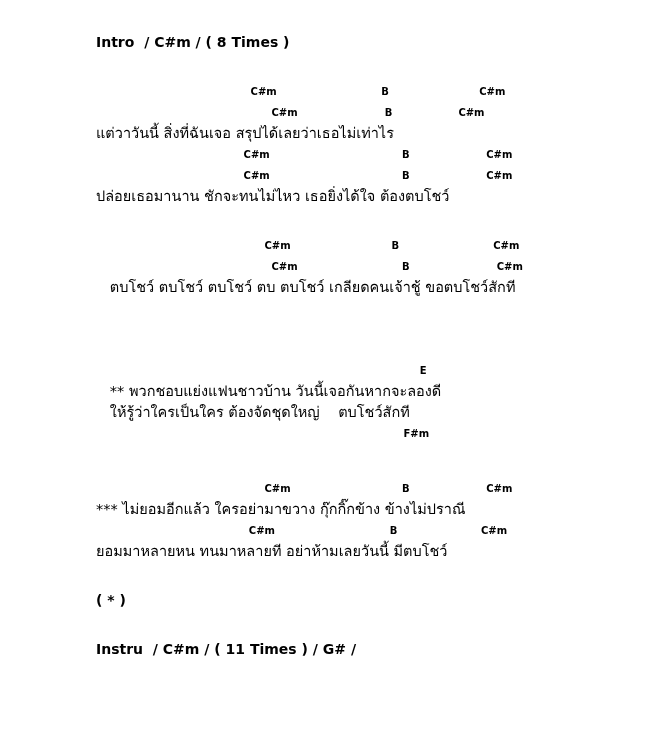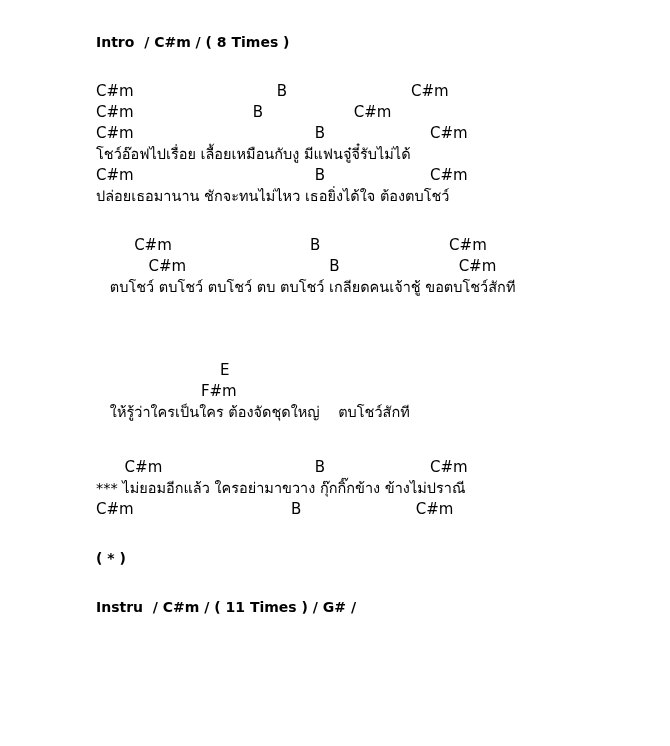--- a/index.html
+++ b/index.html
@@ -25,23 +25,24 @@
     padding-left: 96px;
     padding-right: 10px;
   }
   .line {
     white-space: pre;
     font-size: 14px;
     line-height: 21px;
     letter-spacing: 0px;
   }
   .chords {
-    font-weight: normal;
-    font-size: 15px;
+    font-weight: bold;
+    font-size: 10px;
     font-family: "DejaVu Sans", sans-serif;
+    text-align: center;
   }
   .lyric {
     font-size: 14.5px;
     font-family: "DejaVu Sans", sans-serif;
   }
   .section {
     font-weight: bold;
     font-size: 14px;
     white-space: pre;
   }
@@ -60,22 +61,22 @@
   <div class="block">
     <div class="line section">Intro  / C#m / ( 8 Times )</div>
   </div>
 
   <div class="spacer-lg"></div>
   <div class="spacer-sm"></div>
 
   <div class="block">
     <div class="line chords">C#m                              B                          C#m</div>
     <div class="line chords">C#m                         B                   C#m</div>
+    <div class="line lyric">แต่วาวันนี้ สิ่งที่ฉันเจอ สรุปได้เลยว่าเธอไม่เท่าไร</div>
     <div class="line chords">C#m                                      B                      C#m</div>
-    <div class="line lyric">โชว์อ๊อฟไปเรื่อย เลื้อยเหมือนกับงู มีแฟนจู๋จี๋รับไม่ได้</div>
     <div class="line chords">C#m                                      B                      C#m</div>
     <div class="line lyric">ปล่อยเธอมานาน ชักจะทนไม่ไหว เธอยิ่งได้ใจ ต้องตบโชว์</div>
   </div>
 
   <div class="spacer-lg"></div>
   <div class="spacer-sm"></div>
 
   <div class="block">
     <div class="line chords">        C#m                             B                           C#m</div>
     <div class="line chords">           C#m                              B                         C#m</div>
@@ -84,31 +85,33 @@
 
   <div class="spacer-lg"></div>
   <div class="spacer-sm"></div>
 
 
   <div class="spacer-lg"></div>
   <div class="spacer-md"></div>
 
   <div class="block">
     <div class="line chords">                          E</div>
+    <div class="line lyric">   ** พวกชอบแย่งแฟนชาวบ้าน วันนี้เจอกันหากจะลองดี</div>
+    <div class="line lyric">   ให้รู้ว่าใครเป็นใคร ต้องจัดชุดใหญ่    ตบโชว์สักที</div>
     <div class="line chords">                      F#m</div>
-    <div class="line lyric">   ให้รู้ว่าใครเป็นใคร ต้องจัดชุดใหญ่    ตบโชว์สักที</div>
   </div>
 
   <div class="spacer-lg"></div>
   <div class="spacer-md"></div>
 
   <div class="block">
     <div class="line chords">      C#m                                B                      C#m</div>
     <div class="line lyric">*** ไม่ยอมอีกแล้ว ใครอย่ามาขวาง กุ๊กกิ๊กข้าง ข้างไม่ปราณี</div>
     <div class="line chords">C#m                                 B                        C#m</div>
+    <div class="line lyric">ยอมมาหลายหน ทนมาหลายที อย่าห้ามเลยวันนี้ มีตบโชว์</div>
   </div>
 
   <div class="spacer-lg"></div>
   <div class="spacer-sm"></div>
 
   <div class="block">
     <div class="line section">( * )</div>
   </div>
 
   <div class="spacer-lg"></div>

